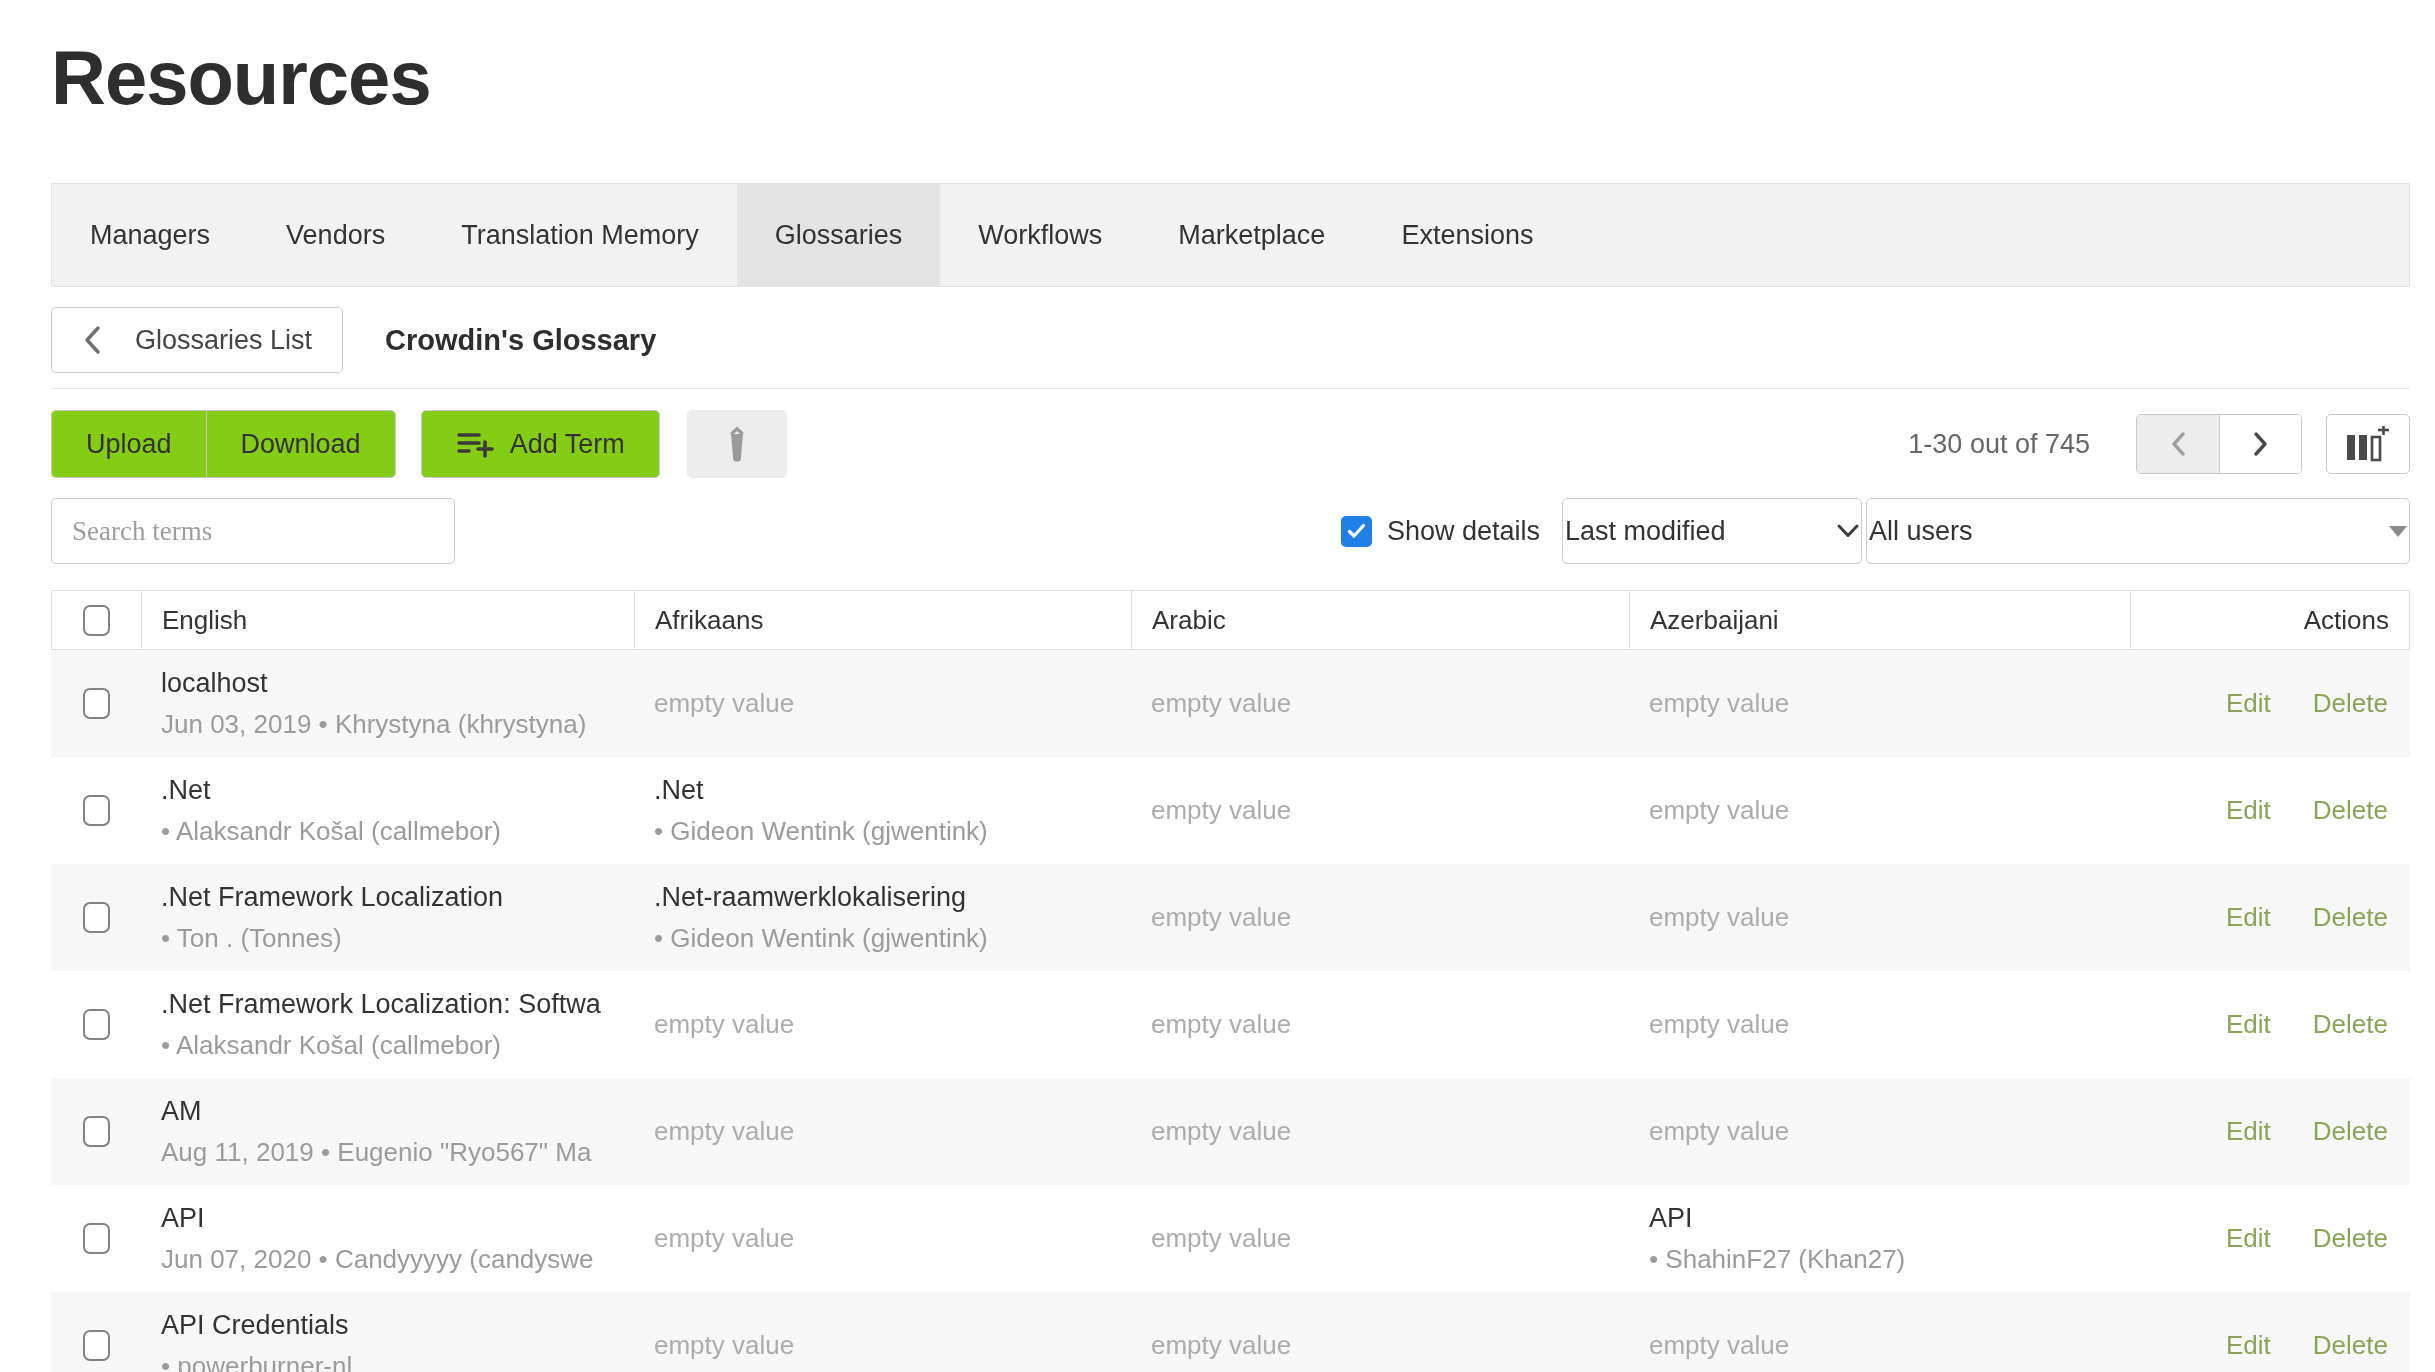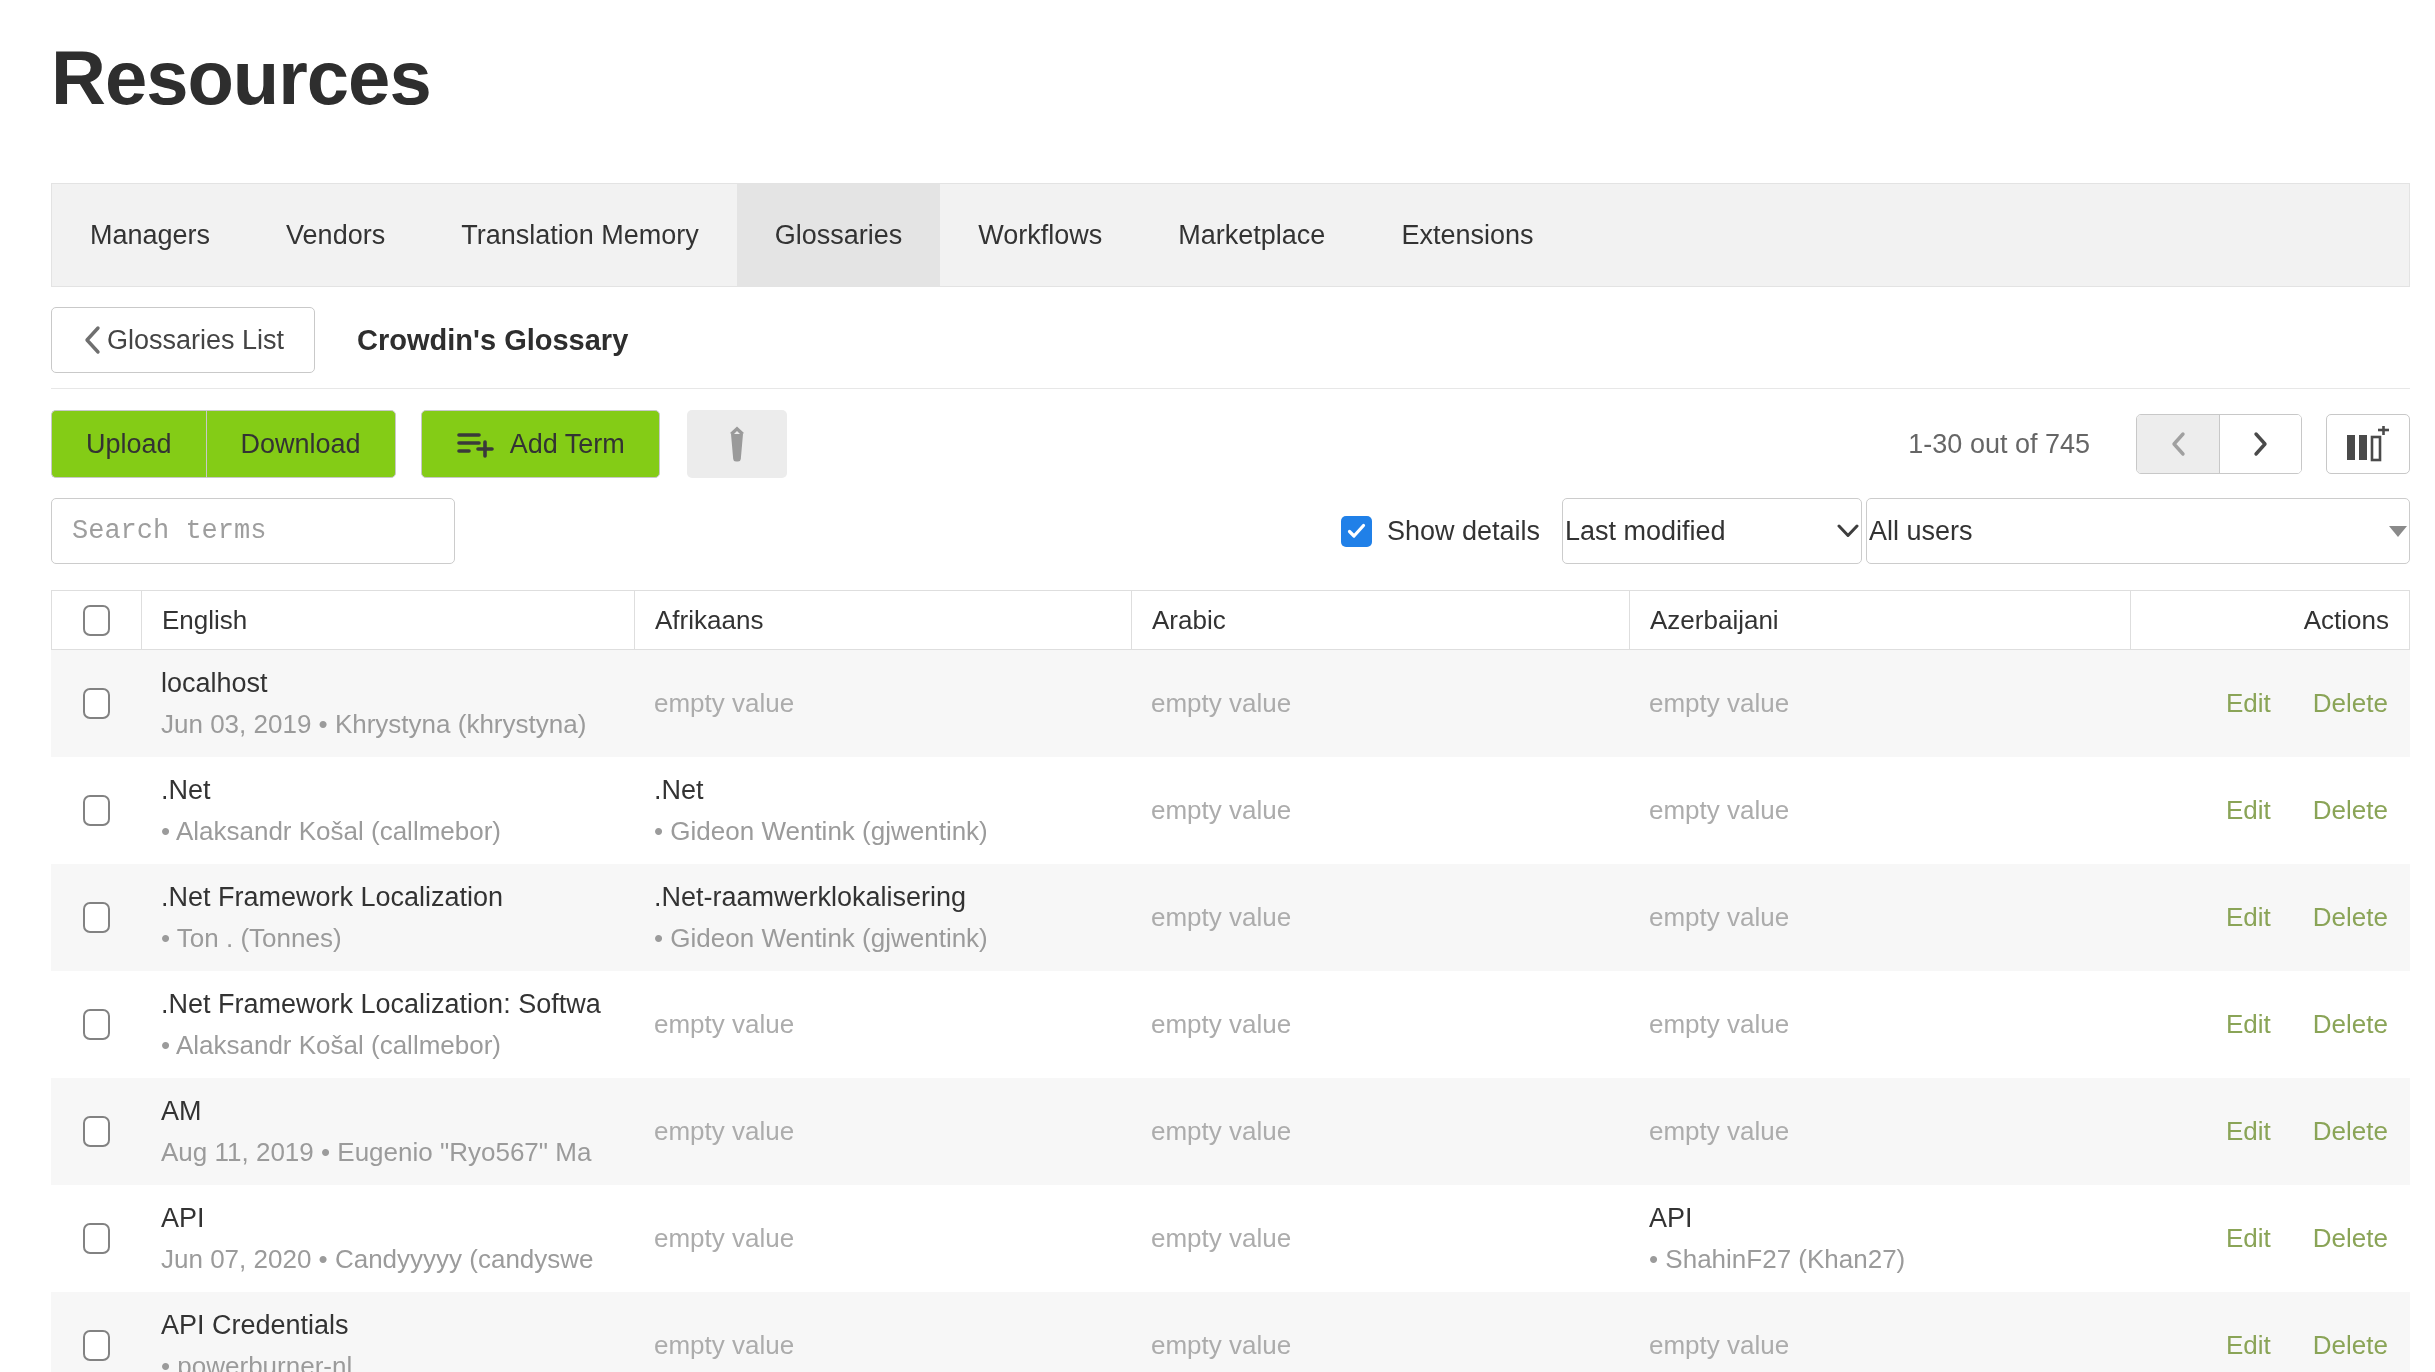--- a/index.html
+++ b/index.html
@@ -11,21 +11,21 @@
 
   
   .tabbar { margin-top:62px; height:104px; display:flex; align-items:stretch;
     background:#f2f2f2; border:1px solid #e3e3e3; }
   .tab { display:flex; align-items:center; padding:0 38px; font-size:27px; color:#333; cursor:pointer; }
   .tab.active { background:#e4e4e4; }
 
   
   .crumbrow { margin-top:20px; height:66px; display:flex; align-items:center; }
   .backbtn { height:66px; padding:0 30px; background:#fff; border:1px solid #c9c9c9; border-radius:5px;
-    display:flex; align-items:center; gap:4px; font-size:27px; color:#444; cursor:pointer; }
+    display:flex; align-items:center; gap:32px; font-size:27px; color:#444; cursor:pointer; }
   .crumb-title { margin-left:42px; font-size:29px; font-weight:700; color:#2e2e2e; }
   .divider { margin-top:15px; border-top:1px solid #e7e7e7; }
 
   
   .toolbar { margin-top:21px; height:68px; display:flex; align-items:center; }
   .btn { height:68px; background:#84cc16; border:1px solid #c8c8c8; border-radius:5px;
     display:flex; align-items:center; justify-content:center; gap:16px;
     padding:0 34px; font-size:27px; color:#333; cursor:pointer; }
   .btn-group { display:flex; }
   .btn-group .btn:first-child { border-radius:5px 0 0 5px; border-right:none; }
@@ -38,21 +38,21 @@
   .pager { display:flex; height:60px; border:1px solid #c8c8c8; border-radius:5px; overflow:hidden; }
   .pager-btn { width:82px; height:100%; display:flex; align-items:center; justify-content:center; background:#fff; cursor:pointer; }
   .pager-btn.disabled { background:#ededed; cursor:default; }
   .pager-btn + .pager-btn { border-left:1px solid #c8c8c8; }
   .cols-btn { width:84px; height:60px; background:#fff; border:1px solid #c8c8c8; border-radius:5px;
     display:flex; align-items:center; justify-content:center; cursor:pointer; }
 
   
   .filterrow { margin-top:20px; height:66px; display:flex; align-items:center; }
   .search { width:404px; height:66px; border:1px solid #ccc; border-radius:5px; font-size:27px;
-    padding:0 20px; color:#333; font-family:Liberation Mono, monospace; outline:none; }
+    padding:0 20px; color:#333; font-family:Liberation Serif, serif; outline:none; }
   .search::placeholder { color:#9e9e9e; }
   .filter-right { margin-left:auto; display:flex; align-items:center; }
   .cb-blue { width:31px; height:31px; border-radius:5px; background:var(--accent-blue,#2080e8);
     display:flex; align-items:center; justify-content:center; cursor:pointer; flex:none; }
   .cb-blue-label { margin:0 22px 0 15px; font-size:27px; color:#333; }
   .select-box { width:300px; height:66px; border:1px solid #ccc; border-radius:5px; background:#fff;
     display:flex; align-items:center; justify-content:space-between; padding:0 2px; font-size:27px; cursor:pointer; }
   .users-box { width:544px; margin-left:4px; }
   .caret-down { width:0; height:0; border-left:9px solid transparent; border-right:9px solid transparent;
     border-top:11px solid #8a8a8a; }

